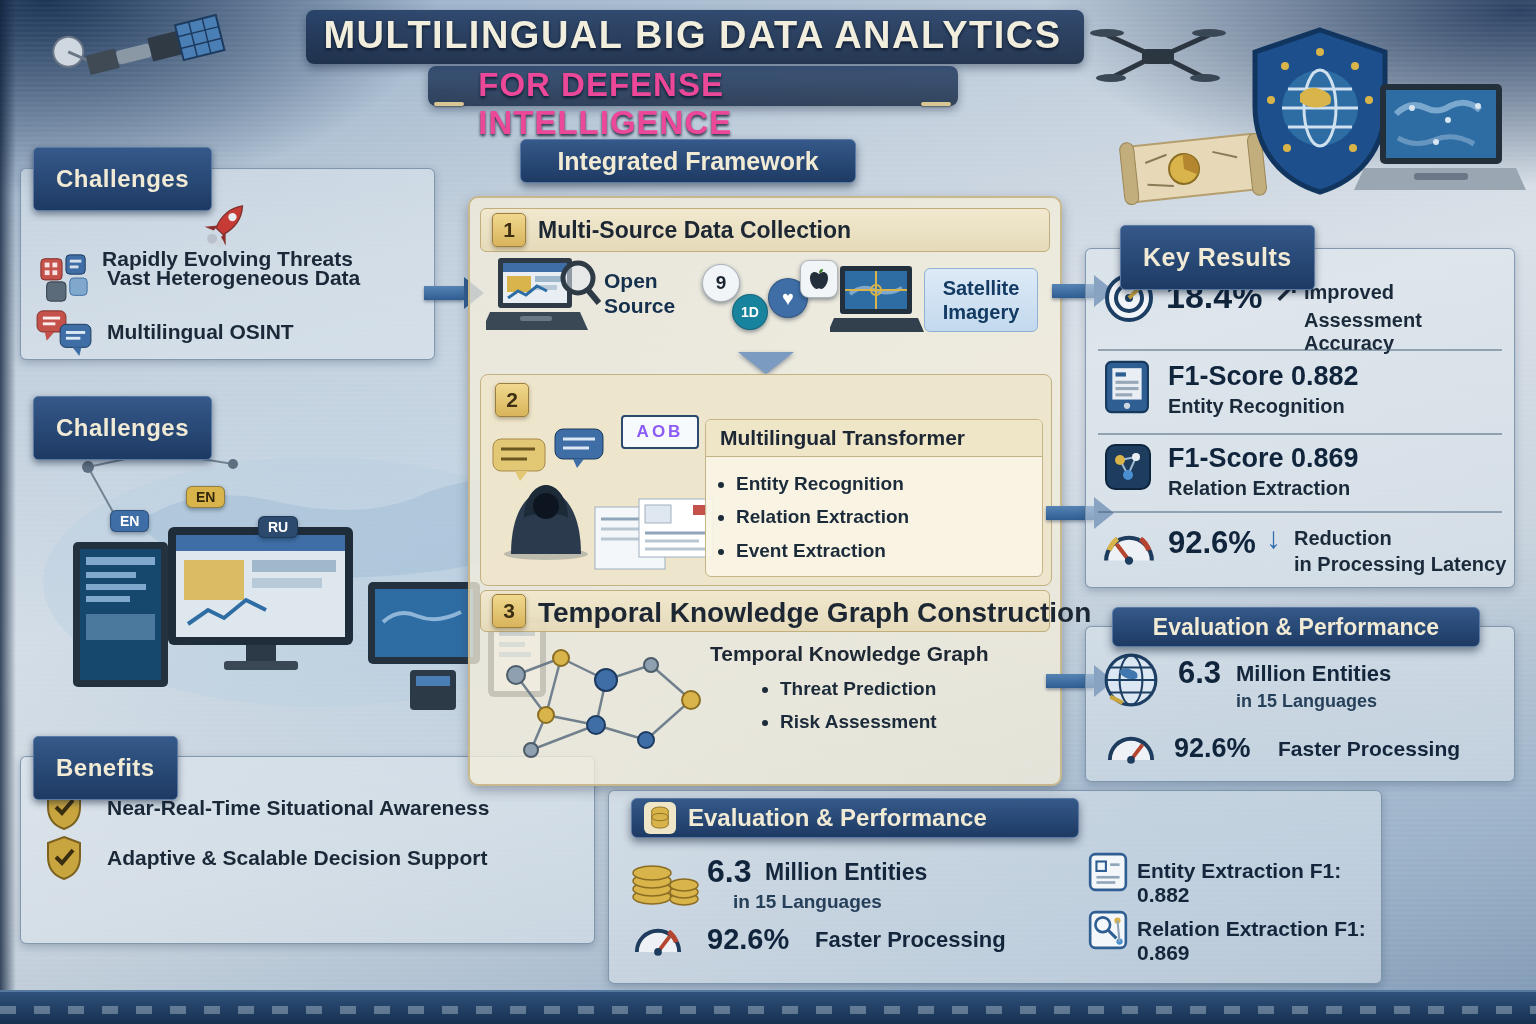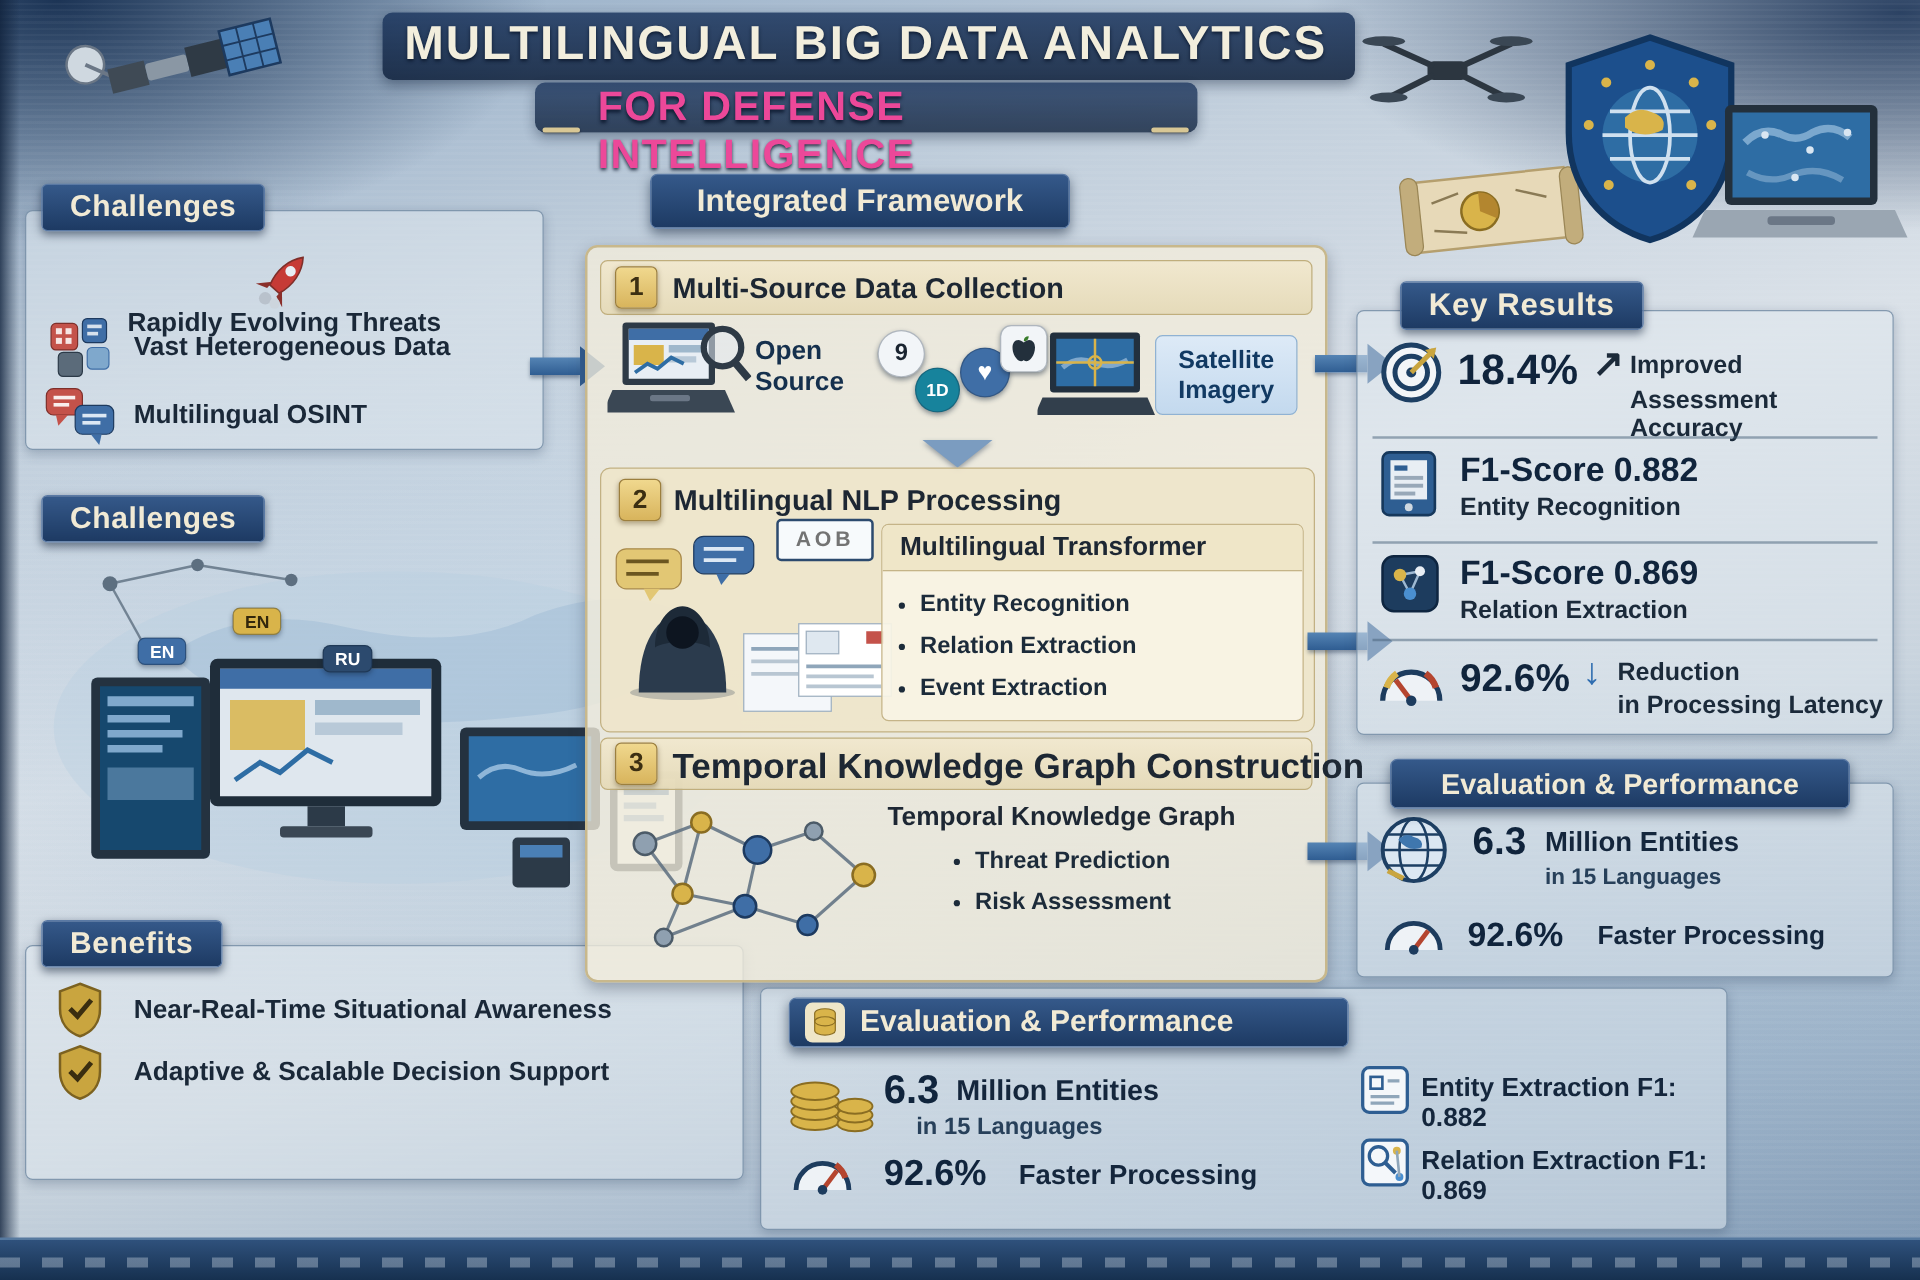--- a/index.html
+++ b/index.html
@@ -20,21 +20,21 @@
   .bottom-strip{left:0;bottom:0;width:1536px;height:32px;background:linear-gradient(180deg,#2f517c,#16304f);border-top:2px solid #56799f;}
   .bottom-ticks{left:0;bottom:10px;width:1536px;height:8px;
     background:repeating-linear-gradient(90deg,rgba(220,230,240,0.35) 0 16px,transparent 16px 34px);}
   .title-band{background:linear-gradient(180deg,rgba(32,58,98,0.88),rgba(17,35,62,0.88));border-radius:8px;box-shadow:0 4px 10px rgba(10,25,50,0.4);}
   .title1{left:300px;top:14px;width:785px;text-align:center;font-size:38px;font-weight:800;letter-spacing:1.5px;
     color:#f2eedd;text-shadow:0 2px 3px rgba(8,20,40,0.85);z-index:4;}
   .title2-row{left:420px;top:66px;width:545px;display:flex;align-items:center;justify-content:center;z-index:4;}
   .title2{font-size:33px;font-weight:800;letter-spacing:1px;color:#ec4899;text-shadow:0 2px 3px rgba(8,20,40,0.85);}
   .dash{display:inline-block;width:36px;height:4px;border-radius:2px;background:#d8c795;margin:0 14px;box-shadow:0 1px 2px rgba(0,0,0,0.4);}
   .badge-navy{background:linear-gradient(180deg,#35598a,#1d3a63);color:#f1ead5;font-weight:bold;font-size:24px;
-    padding:4px 22px;border:1px solid #5a79a4;border-radius:5px;box-shadow:0 3px 7px rgba(10,25,50,0.5);
+    padding:17px 22px;border:1px solid #5a79a4;border-radius:5px;box-shadow:0 3px 7px rgba(10,25,50,0.5);
     letter-spacing:0.5px;z-index:6;white-space:nowrap;text-align:right;}
   .navy-banner{background:linear-gradient(180deg,#35598a,#1d3a63);color:#f1ead5;font-weight:bold;
     border:1px solid #5a79a4;border-radius:6px;box-shadow:0 4px 9px rgba(10,25,50,0.5);z-index:6;
     display:flex;align-items:center;justify-content:center;}
   .panel{background:rgba(226,233,240,0.5);border:1.5px solid rgba(110,135,160,0.8);border-radius:6px;
     box-shadow:0 3px 9px rgba(40,60,90,0.28);}
   .cream-box{background:rgba(243,237,219,0.78);border:2px solid #c8b88c;border-radius:10px;
     box-shadow:0 5px 12px rgba(50,60,80,0.38);}
   .step-band{background:linear-gradient(180deg,rgba(241,232,206,0.95),rgba(229,218,184,0.95));
     border:1px solid #c0ae7c;border-radius:6px;}
@@ -59,21 +59,21 @@
     color:#123a63;font-weight:bold;font-size:20px;display:flex;align-items:center;justify-content:center;
     text-align:center;line-height:1.2;padding:0;box-sizing:border-box;}
   .transformer{background:rgba(249,244,229,0.92);border:1px solid #c5b488;border-radius:6px;overflow:hidden;}
   .transformer-head{height:36px;background:#efe6c8;border-bottom:1px solid #c5b488;display:flex;align-items:center;
     padding-left:14px;font-size:21px;font-weight:bold;color:#1d2733;}
   ul.bullets{margin:10px 0 0 0;padding-left:30px;font-size:19px;font-weight:600;color:#1c2b3a;line-height:1.75;}
   ul.bullets li{margin:0;}
   .kr-value{font-weight:800;color:#10243c;}
   .kr-label{font-size:20px;font-weight:600;color:#1b2a3a;}
   .divider{position:absolute;left:12px;right:12px;height:2px;background:rgba(70,95,120,0.5);}
-  .aob-box{background:#f7fafc;border:2px solid #2c4a6e;border-radius:4px;color:#737373;font-weight:800;
+  .aob-box{background:#f7fafc;border:2px solid #2c4a6e;border-radius:4px;color:#8b5cf6;font-weight:800;
     font-size:17px;letter-spacing:3px;display:flex;align-items:center;justify-content:center;}
   .big-num{font-weight:800;color:#10243c;}
 </style>
 </head>
 <body>
 
 <div class="abs" style="left:0;top:0;width:1536px;height:1024px;">
 
   <div class="abs texture"></div>
   <div class="abs left-edge"></div>
@@ -365,21 +365,20 @@
     <div class="abs sat-box" style="left:454px;top:70px;width:114px;height:64px;">
       <span>Satellite Imagery</span>
     </div>
 
     <div class="chevron-down" style="left:268px;top:154px;"></div>
 
     <div class="abs inner-box" style="left:10px;top:176px;width:570px;height:210px;">
       <div class="abs num-badge" style="left:14px;top:8px;">
         <span>2</span>
       </div>
-      <div class="abs step-title" style="left:58px;top:12px;">Multilingual NLP Processing</div>
 
       <div class="abs" style="left:10px;top:46px;width:130px;height:140px;">
         <svg width="130" height="140" viewBox="0 0 130 140">
           <ellipse cx="55" cy="133" rx="42" ry="6" fill="rgba(40,60,80,0.25)"></ellipse>
           <path d="M20 133 C20 93 35 70 55 70 C75 70 90 93 90 133Z" fill="#2b3b4d"></path>
           <path d="M33 97 C33 77 44 64 55 64 C66 64 77 77 77 97 C70 91 40 91 33 97Z" fill="#1d2a38"></path>
           <circle cx="55" cy="85" r="13" fill="#0d1520"></circle>
           <rect x="2" y="18" width="52" height="32" rx="8" fill="#e2c774" stroke="#a8894a"></rect>
           <path d="M24 50 l5 10 8 -10z" fill="#e2c774"></path>
           <line x1="10" y1="28" x2="44" y2="28" stroke="#6b5620" stroke-width="3"></line>

